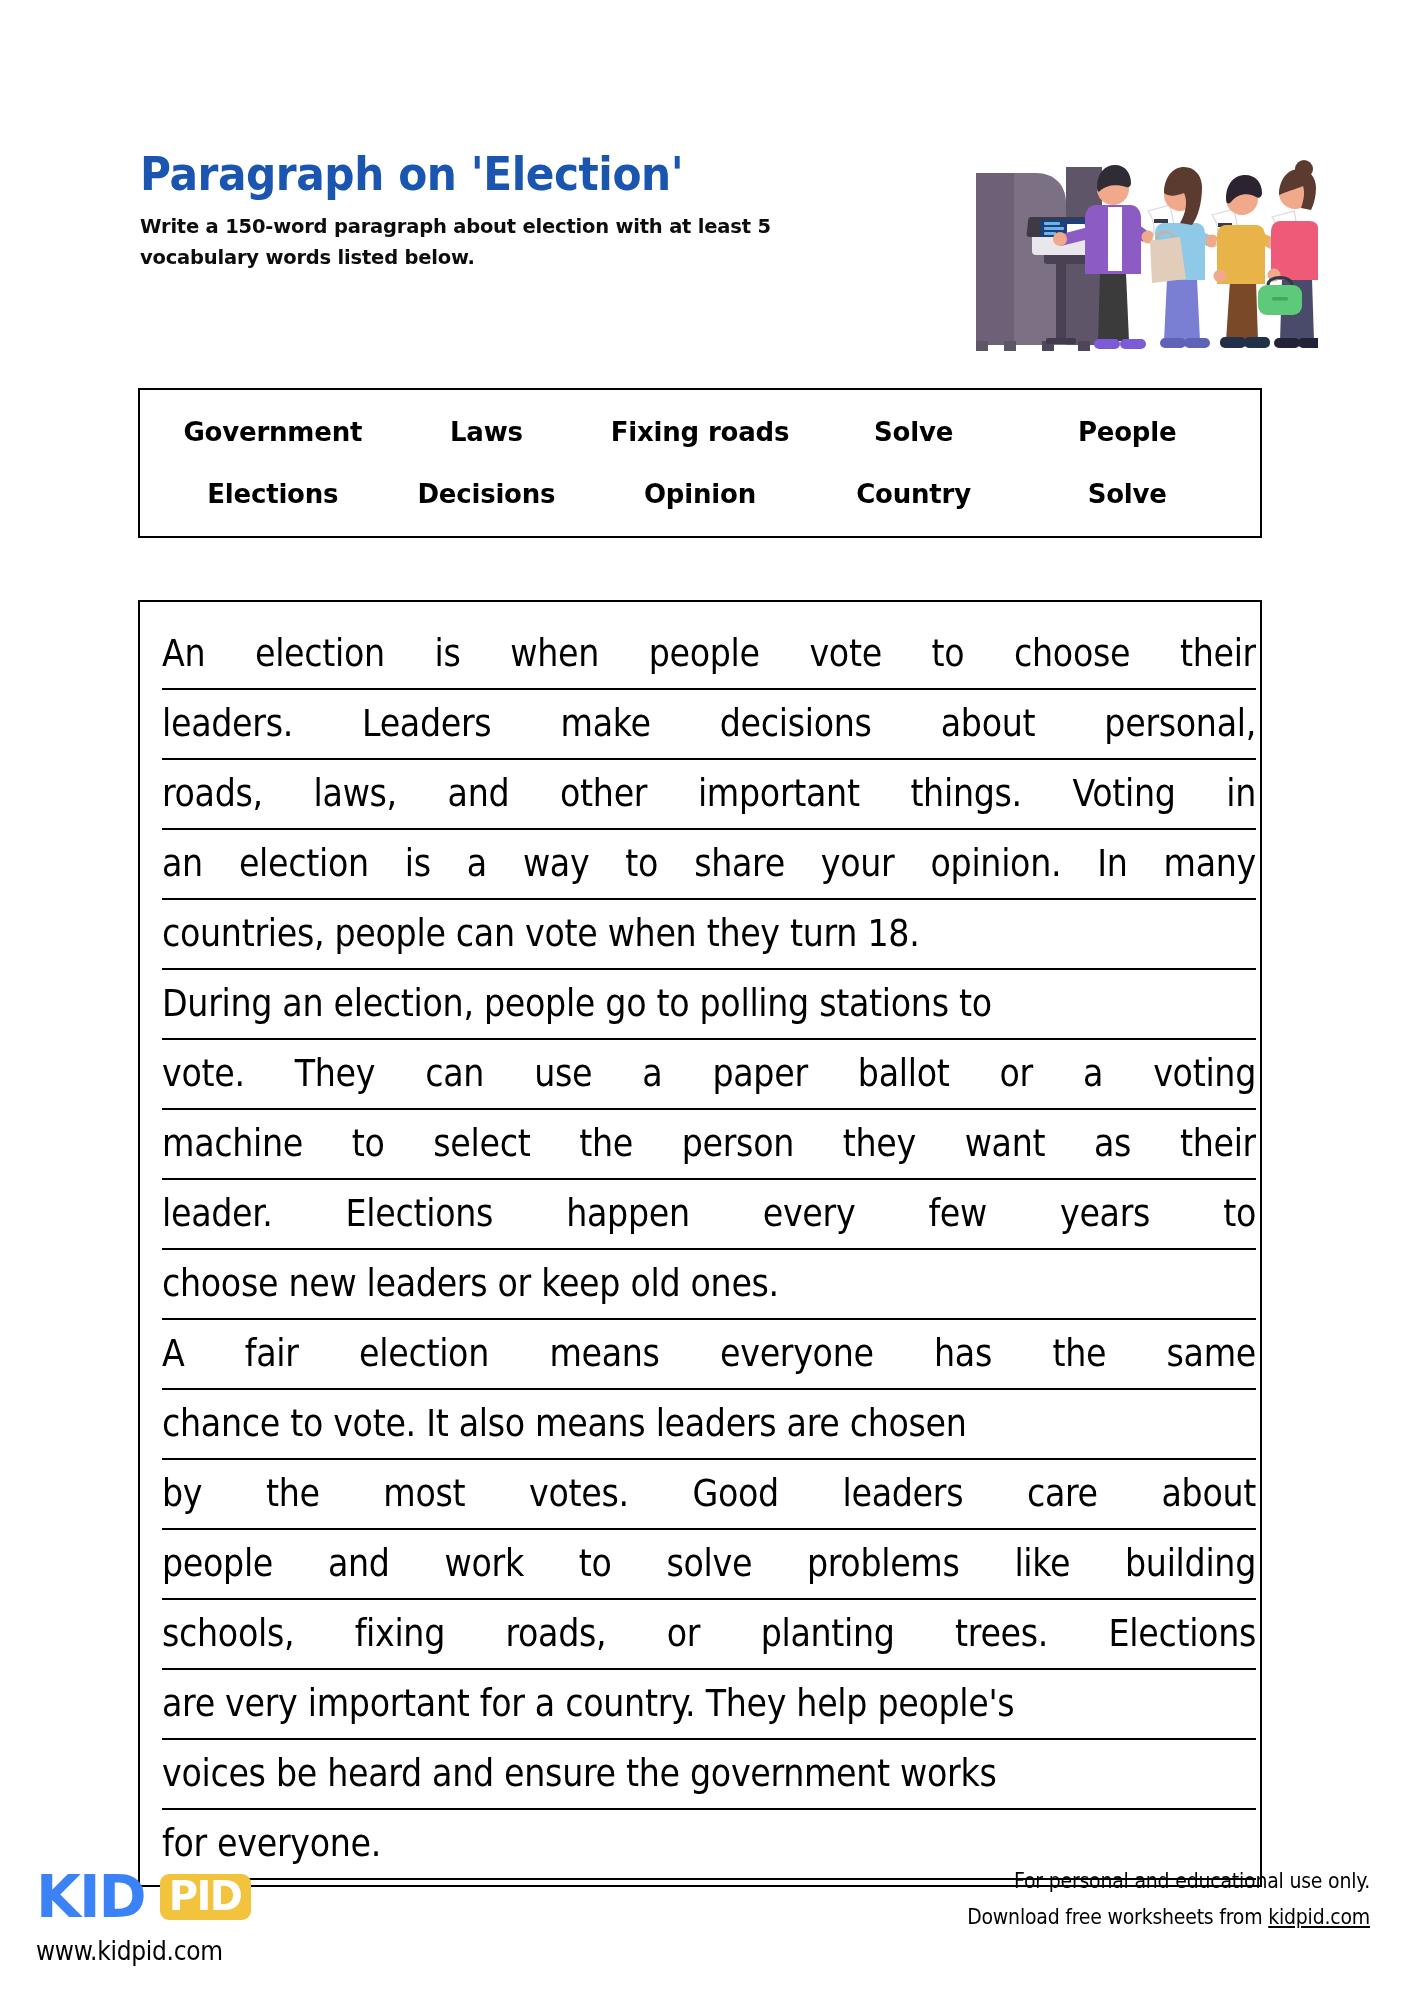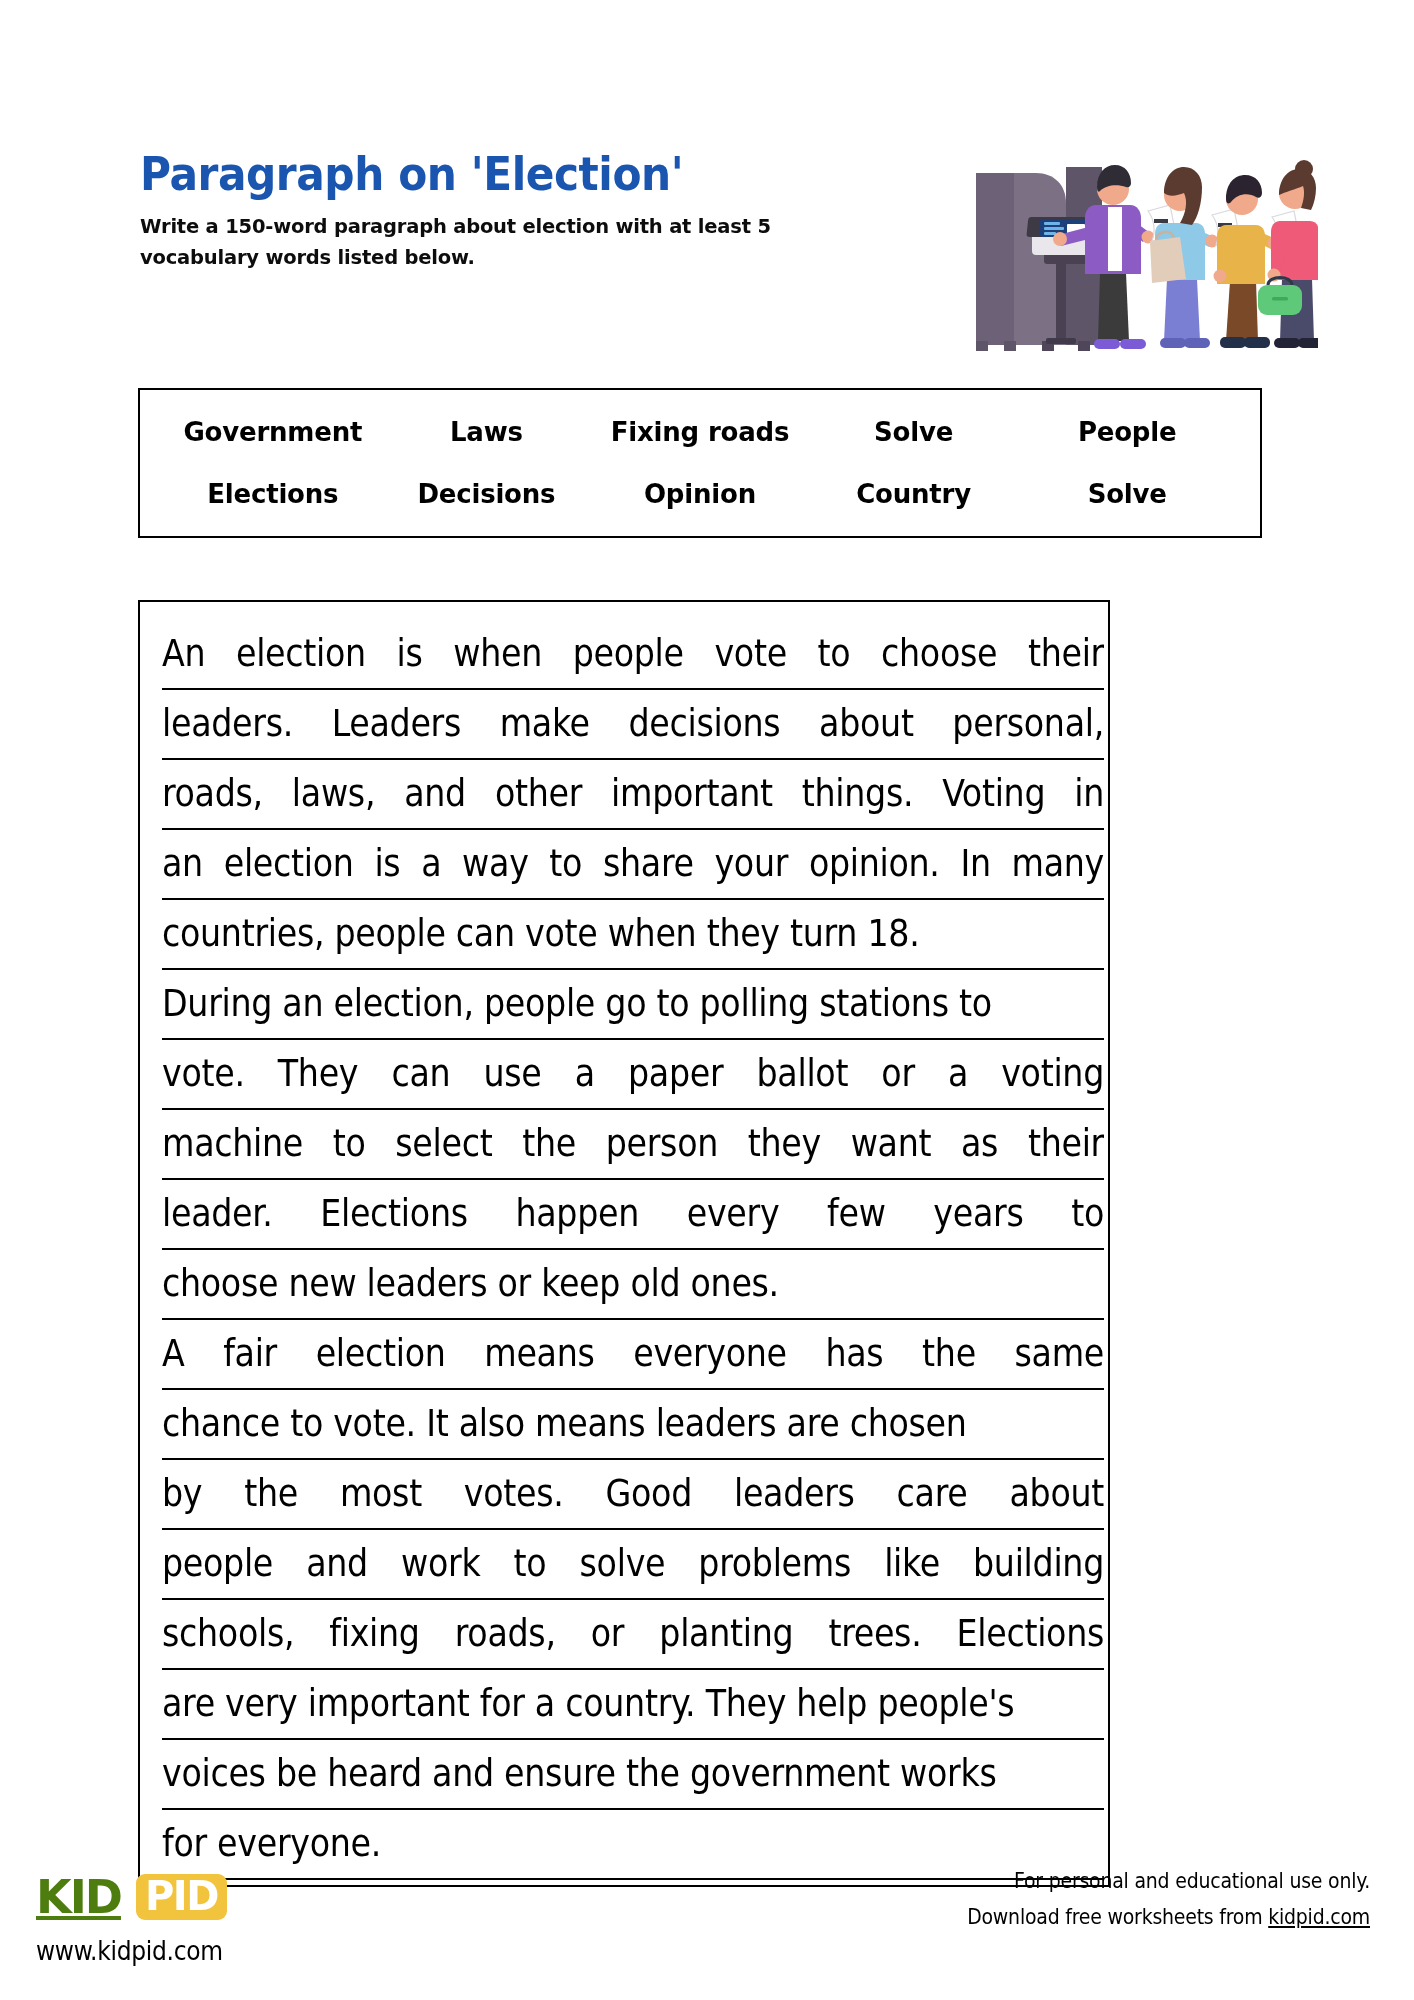--- a/index.html
+++ b/index.html
@@ -83,21 +83,21 @@
     font-weight: 700;
     color: #000000;
     letter-spacing: -0.2px;
   }
 
   
   .answer-box {
     position: absolute;
     left: 138px;
     top: 600px;
-    width: 972px;
+    width: 1124px;
     height: 1287px;
     border: 2.5px solid #000000;
     box-sizing: border-box;
     padding: 18px 4px 10px 22px;
     overflow: hidden;
   }
   .answer-line {
     font-family: "DejaVu Sans Condensed", "DejaVu Sans", sans-serif;
     font-size: 37px;
     line-height: 68px;
@@ -130,26 +130,25 @@
     bottom: 34px;
     width: 320px;
   }
   .logo-mark {
     display: flex;
     align-items: center;
     height: 54px;
   }
   .logo-kid {
     font-family: "DejaVu Sans", sans-serif;
-    font-size: 46px;
-    font-weight: 700;
-    color: #4d7c0f;
+    font-size: 58px;
+    font-weight: 700;
+    color: #3b82f6;
     letter-spacing: -2px;
     line-height: 1;
-    text-decoration: underline;
   }
   .logo-pid-box {
     background: #f2c33c;
     border-radius: 9px;
     padding: 2px 9px 4px 9px;
     margin-left: 15px;
   }
   .logo-pid {
     font-family: "DejaVu Sans", sans-serif;
     font-size: 40px;

